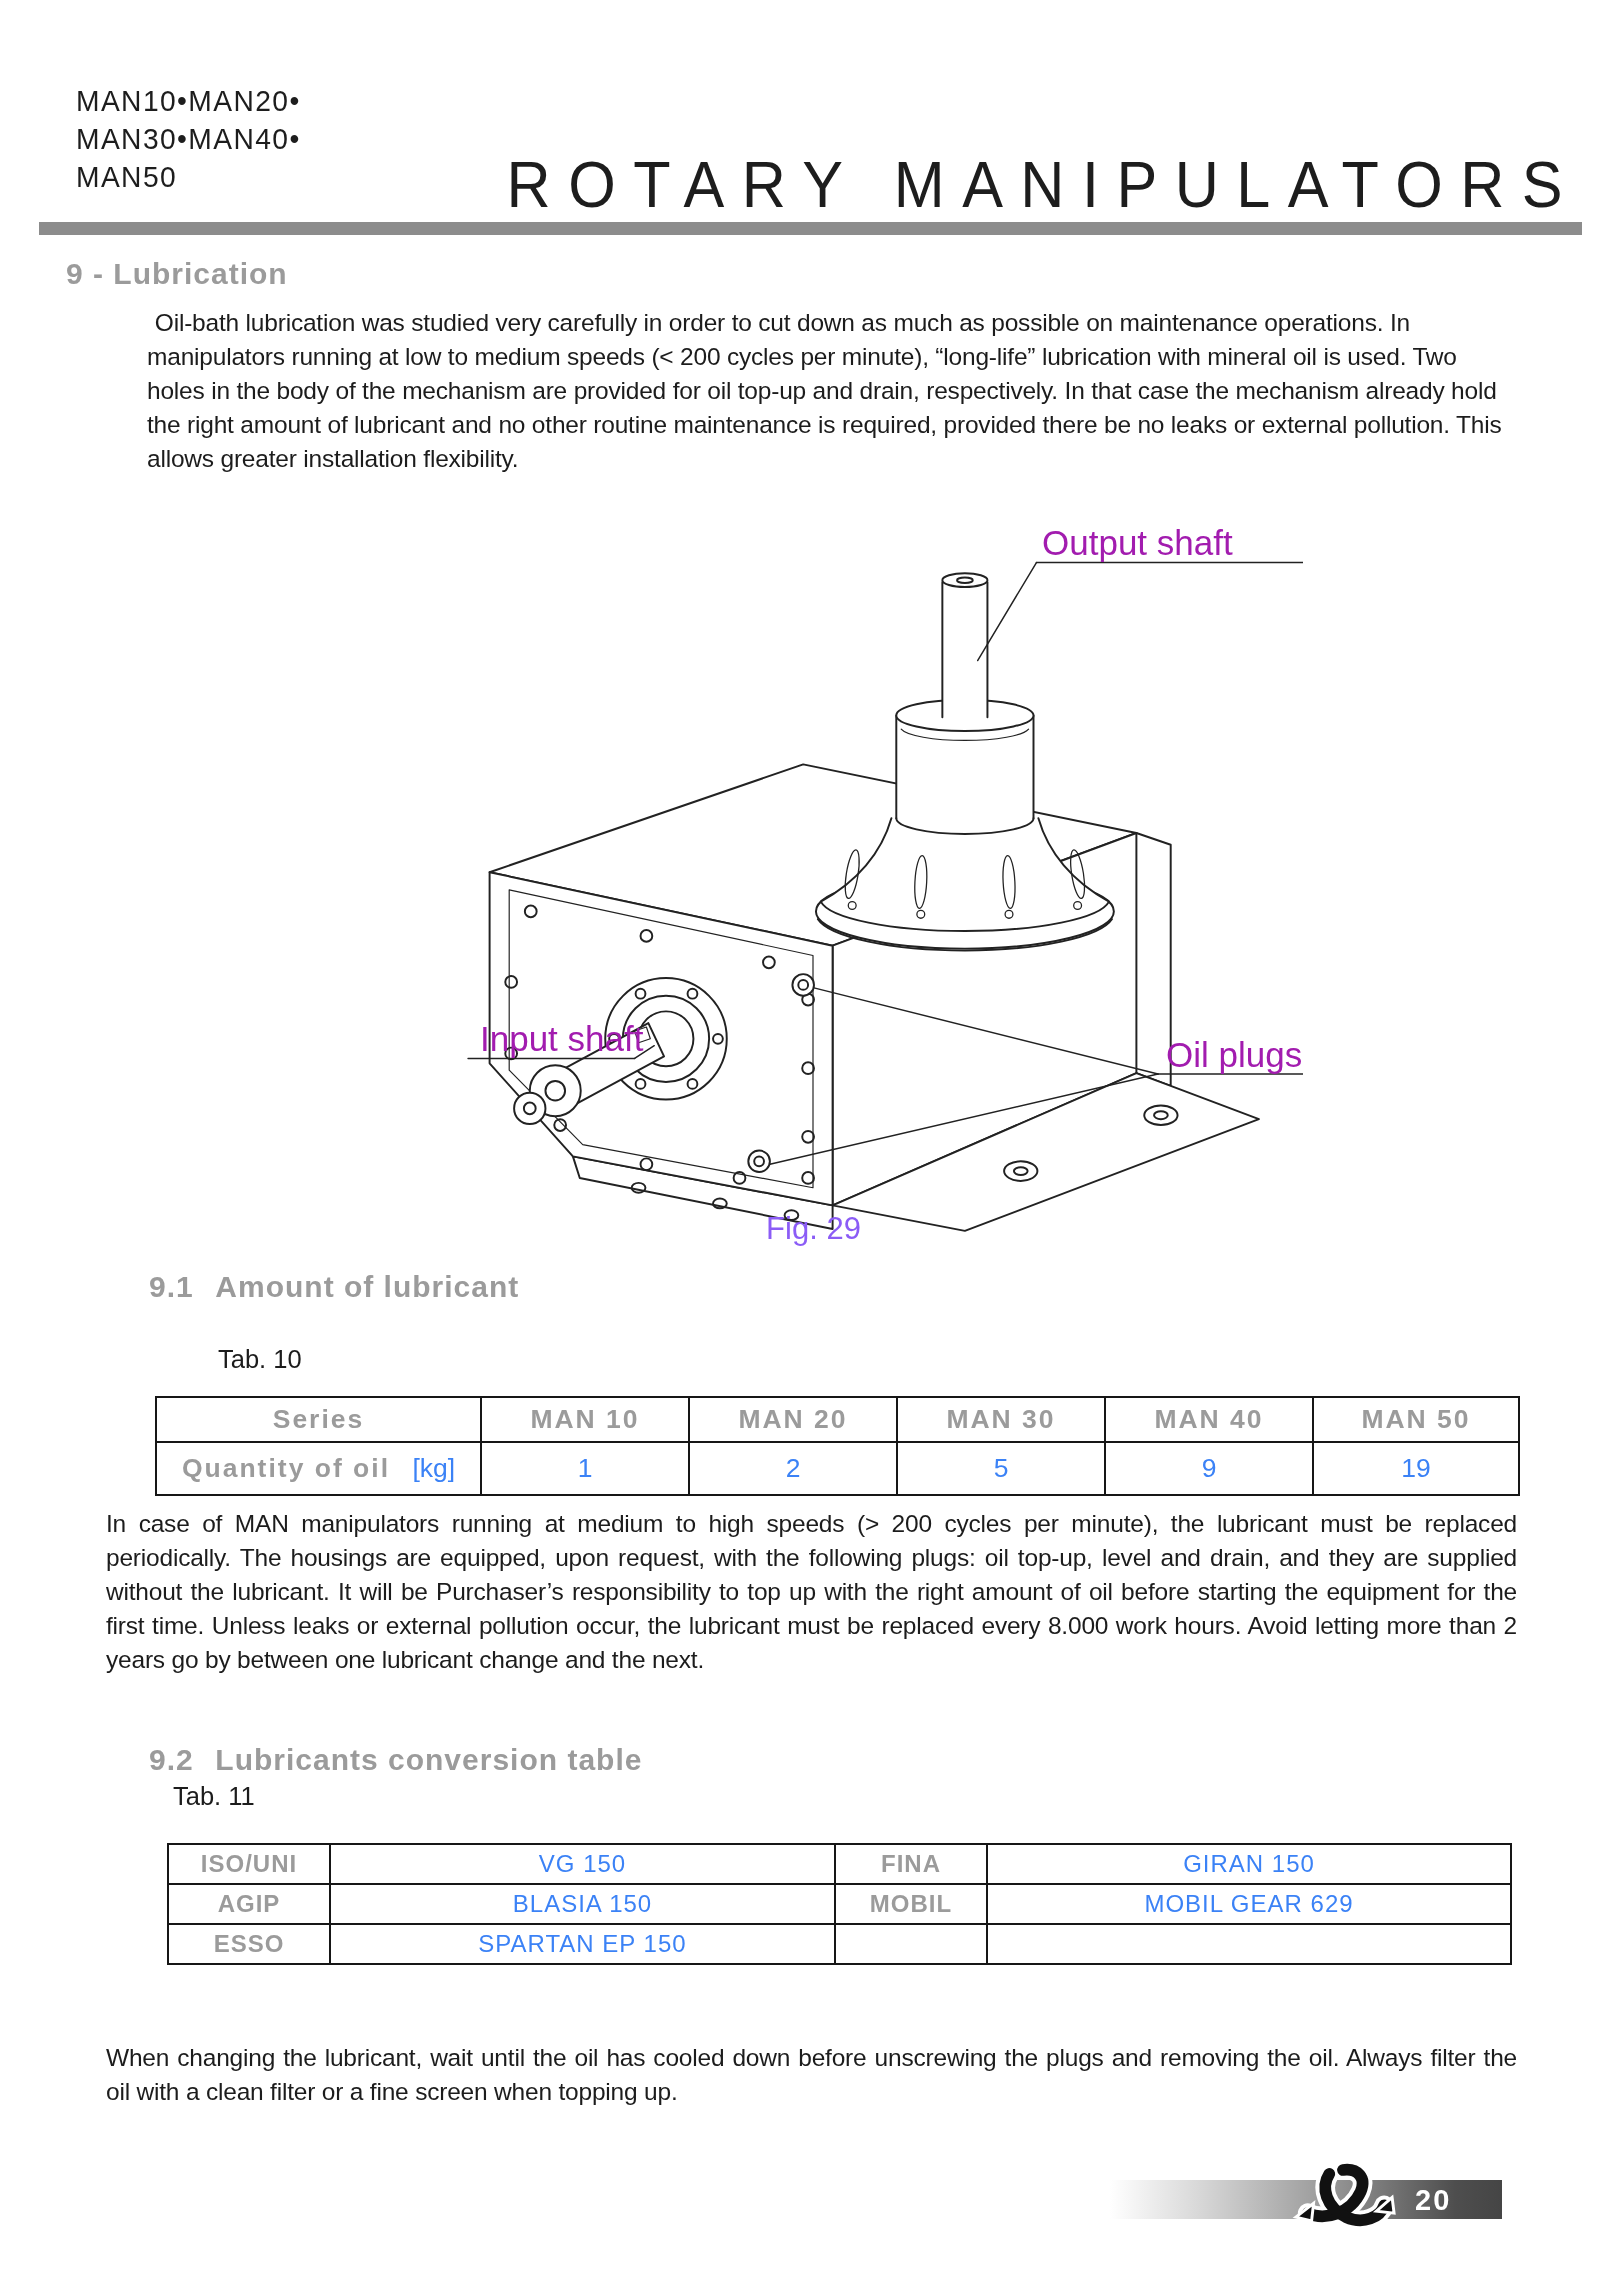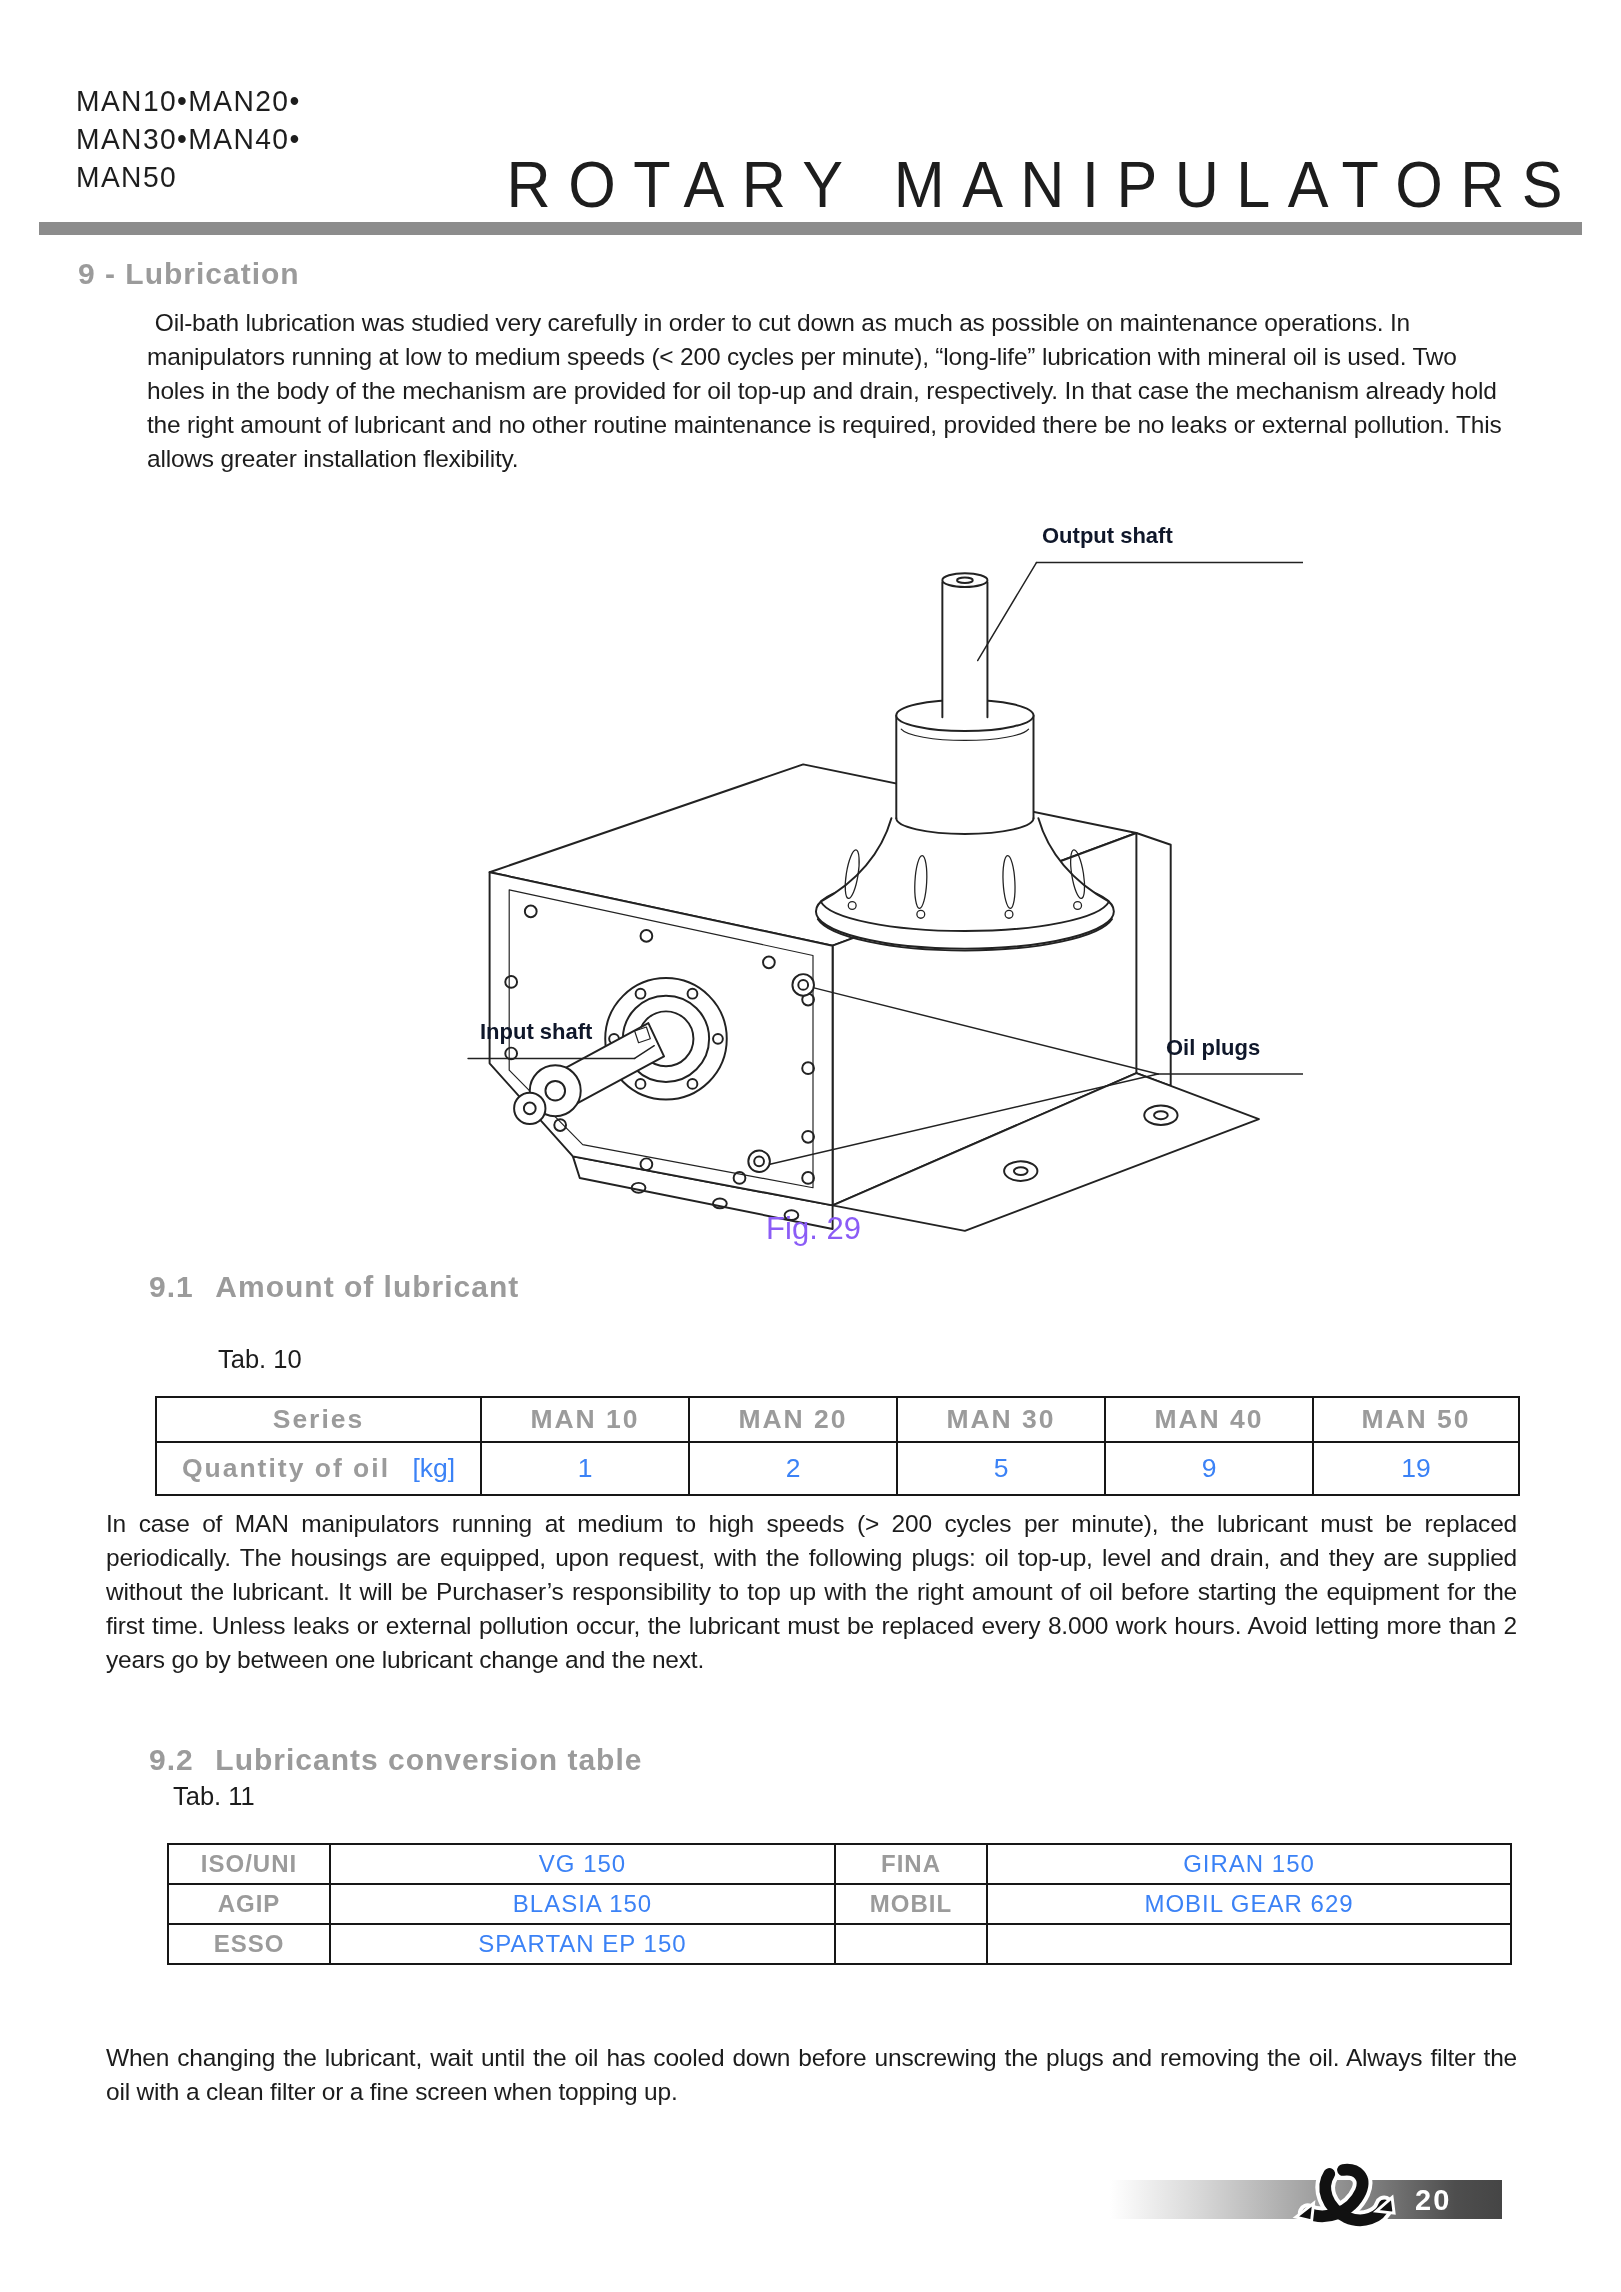--- a/index.html
+++ b/index.html
@@ -12,21 +12,21 @@
   .doc-title{font-size:65px;letter-spacing:18.6px;color:#1d1d1d;white-space:nowrap;transform:scaleX(.94);transform-origin:right top;}
   .header-bar{background:#8c8c8c;height:12.7px;}
 
   
   .gray-head{color:#9b9b9b;font-weight:bold;font-size:30px;letter-spacing:1px;white-space:nowrap;}
   .gray-head .num{margin-right:21.6px;}
   .body-text{font-size:24.5px;line-height:34px;color:#1c1c1c;letter-spacing:-0.2px;}
   .just{text-align:justify;}
   .tab-label{font-size:25.5px;color:#1c1c1c;}
   .fig-caption{font-size:31px;color:#8b5cf6;text-align:center;}
-  .fig-label{font-size:22px;font-weight:bold;color:#0f172a;white-space:nowrap;}
+  .fig-label{font-size:35px;font-weight:normal;color:#a21caf;white-space:nowrap;}
 
   
   table{border-collapse:collapse;table-layout:fixed;}
   .dtable td{border:2.9px solid #161616;text-align:center;vertical-align:middle;padding:0;}
   .gray-cell{color:#9b9b9b;font-weight:bold;letter-spacing:2px;}
   .t10{width:1362px;}
   .t10 td{font-size:26.5px;}
   .t10 .hrow td{height:43px;border-radius:13px;}
   .t10 .vrow td{height:51px;}
   .t11{width:1343px;}
@@ -45,21 +45,21 @@
 <div class="page">
 
   <div class="abs models" style="left:76px;top:82px;">
     <div>MAN10•MAN20•</div>
     <div>MAN30•MAN40•</div>
     <div>MAN50</div>
   </div>
   <div class="abs doc-title" style="right:41px;top:147px;">ROTARY MANIPULATORS</div>
   <div class="abs header-bar" style="left:39px;top:222px;width:1543px;"></div>
 
-  <div class="abs gray-head" style="left:78px;top:257px;text-align:right;">9 - Lubrication</div>
+  <div class="abs gray-head" style="left:66px;top:257px;text-align:right;">9 - Lubrication</div>
   <div class="abs body-text" style="left:147px;top:306px;width:1372px;text-indent:7.8px;">Oil-bath lubrication was studied very carefully in order to cut down as much as possible on maintenance operations. In manipulators running at low to medium speeds (&lt; 200 cycles per minute), “long-life” lubrication with mineral oil is used. Two holes in the body of the mechanism are provided for oil top-up and drain, respectively. In that case the mechanism already hold the right amount of lubricant and no other routine maintenance is required, provided there be no leaks or external pollution. This allows greater installation flexibility.</div>
 
   <svg class="abs" style="left:323px;top:529px;" width="980" height="706" viewBox="0 0 1000 720">
     <g stroke="#222" fill="none" stroke-width="2" stroke-linejoin="round" stroke-linecap="round">
 
       <polygon points="170,350 490,240 830,310 520,425" fill="#fff"></polygon>
 
       <polygon points="520,425 830,310 830,555 520,690" fill="#fff"></polygon>
 
       <polyline points="830,310 865,322 865,568 830,555"></polyline>

